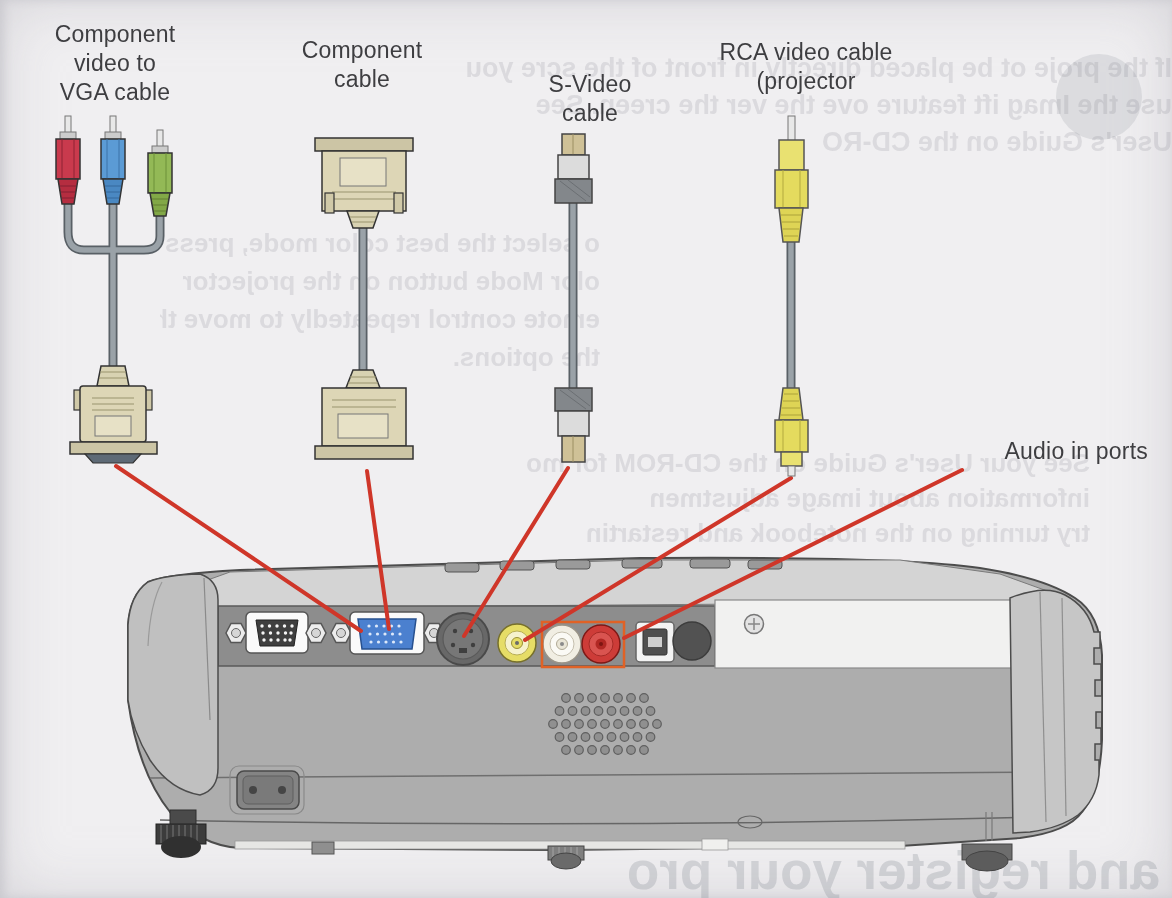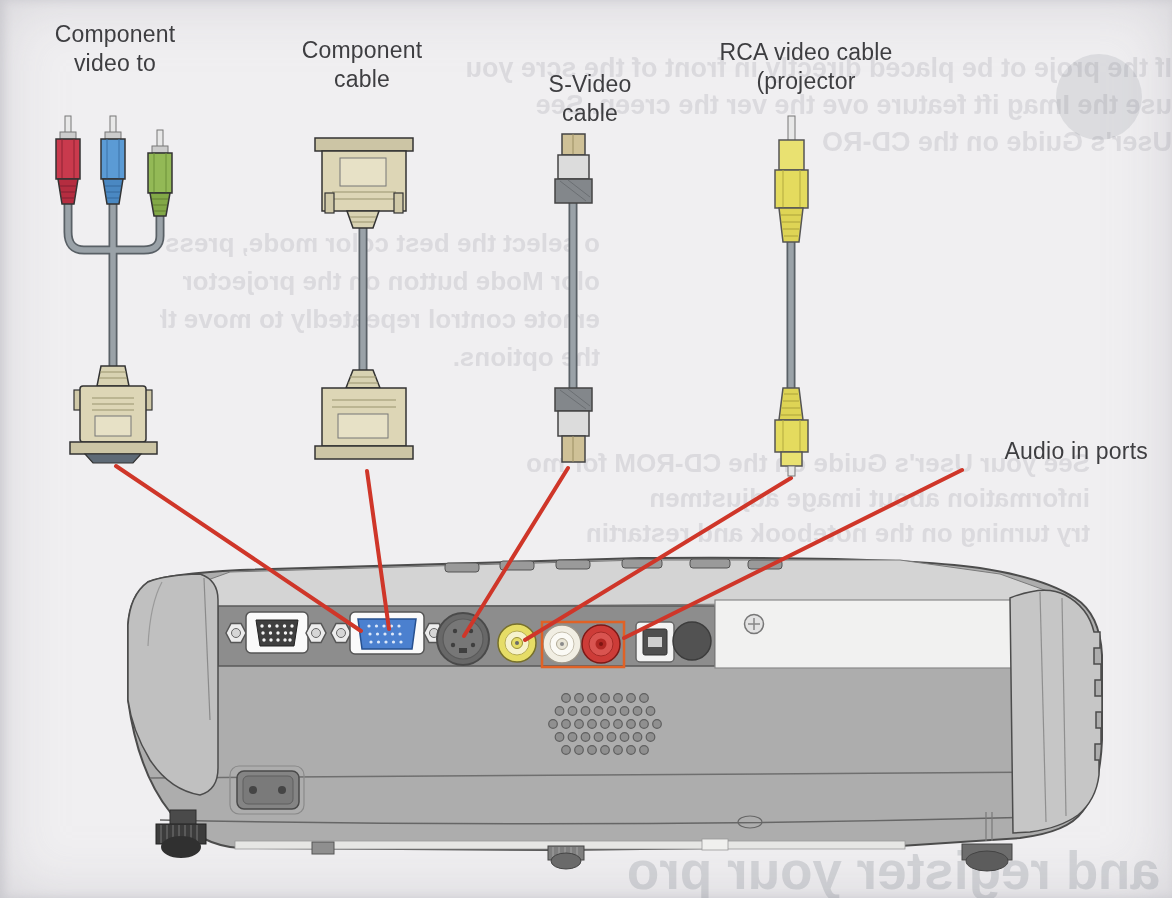--- a/index.html
+++ b/index.html
@@ -386,20 +386,21 @@
         <path d="M783,420 V452 M800,420 V452" stroke="#b3a93e" stroke-width="1"></path>
         <rect x="781" y="452" width="21" height="14" fill="#e9e171" stroke="#555" stroke-width="1.5"></rect>
         <rect x="788" y="466" width="7" height="10" fill="#e8e8e8" stroke="#777" stroke-width="1"></rect>
       </g>
     </g>
   </svg>
 
   <div class="lbl lbl-component">
     <div>Component</div>
     <div>video to</div>
+    <div>VGA cable</div>
   </div>
   <div class="lbl lbl-computer">
     <div>Component</div>
     <div>cable</div>
   </div>
   <div class="lbl lbl-svideo">
     <div>S-Video</div>
     <div>cable</div>
   </div>
   <div class="lbl lbl-rca">

